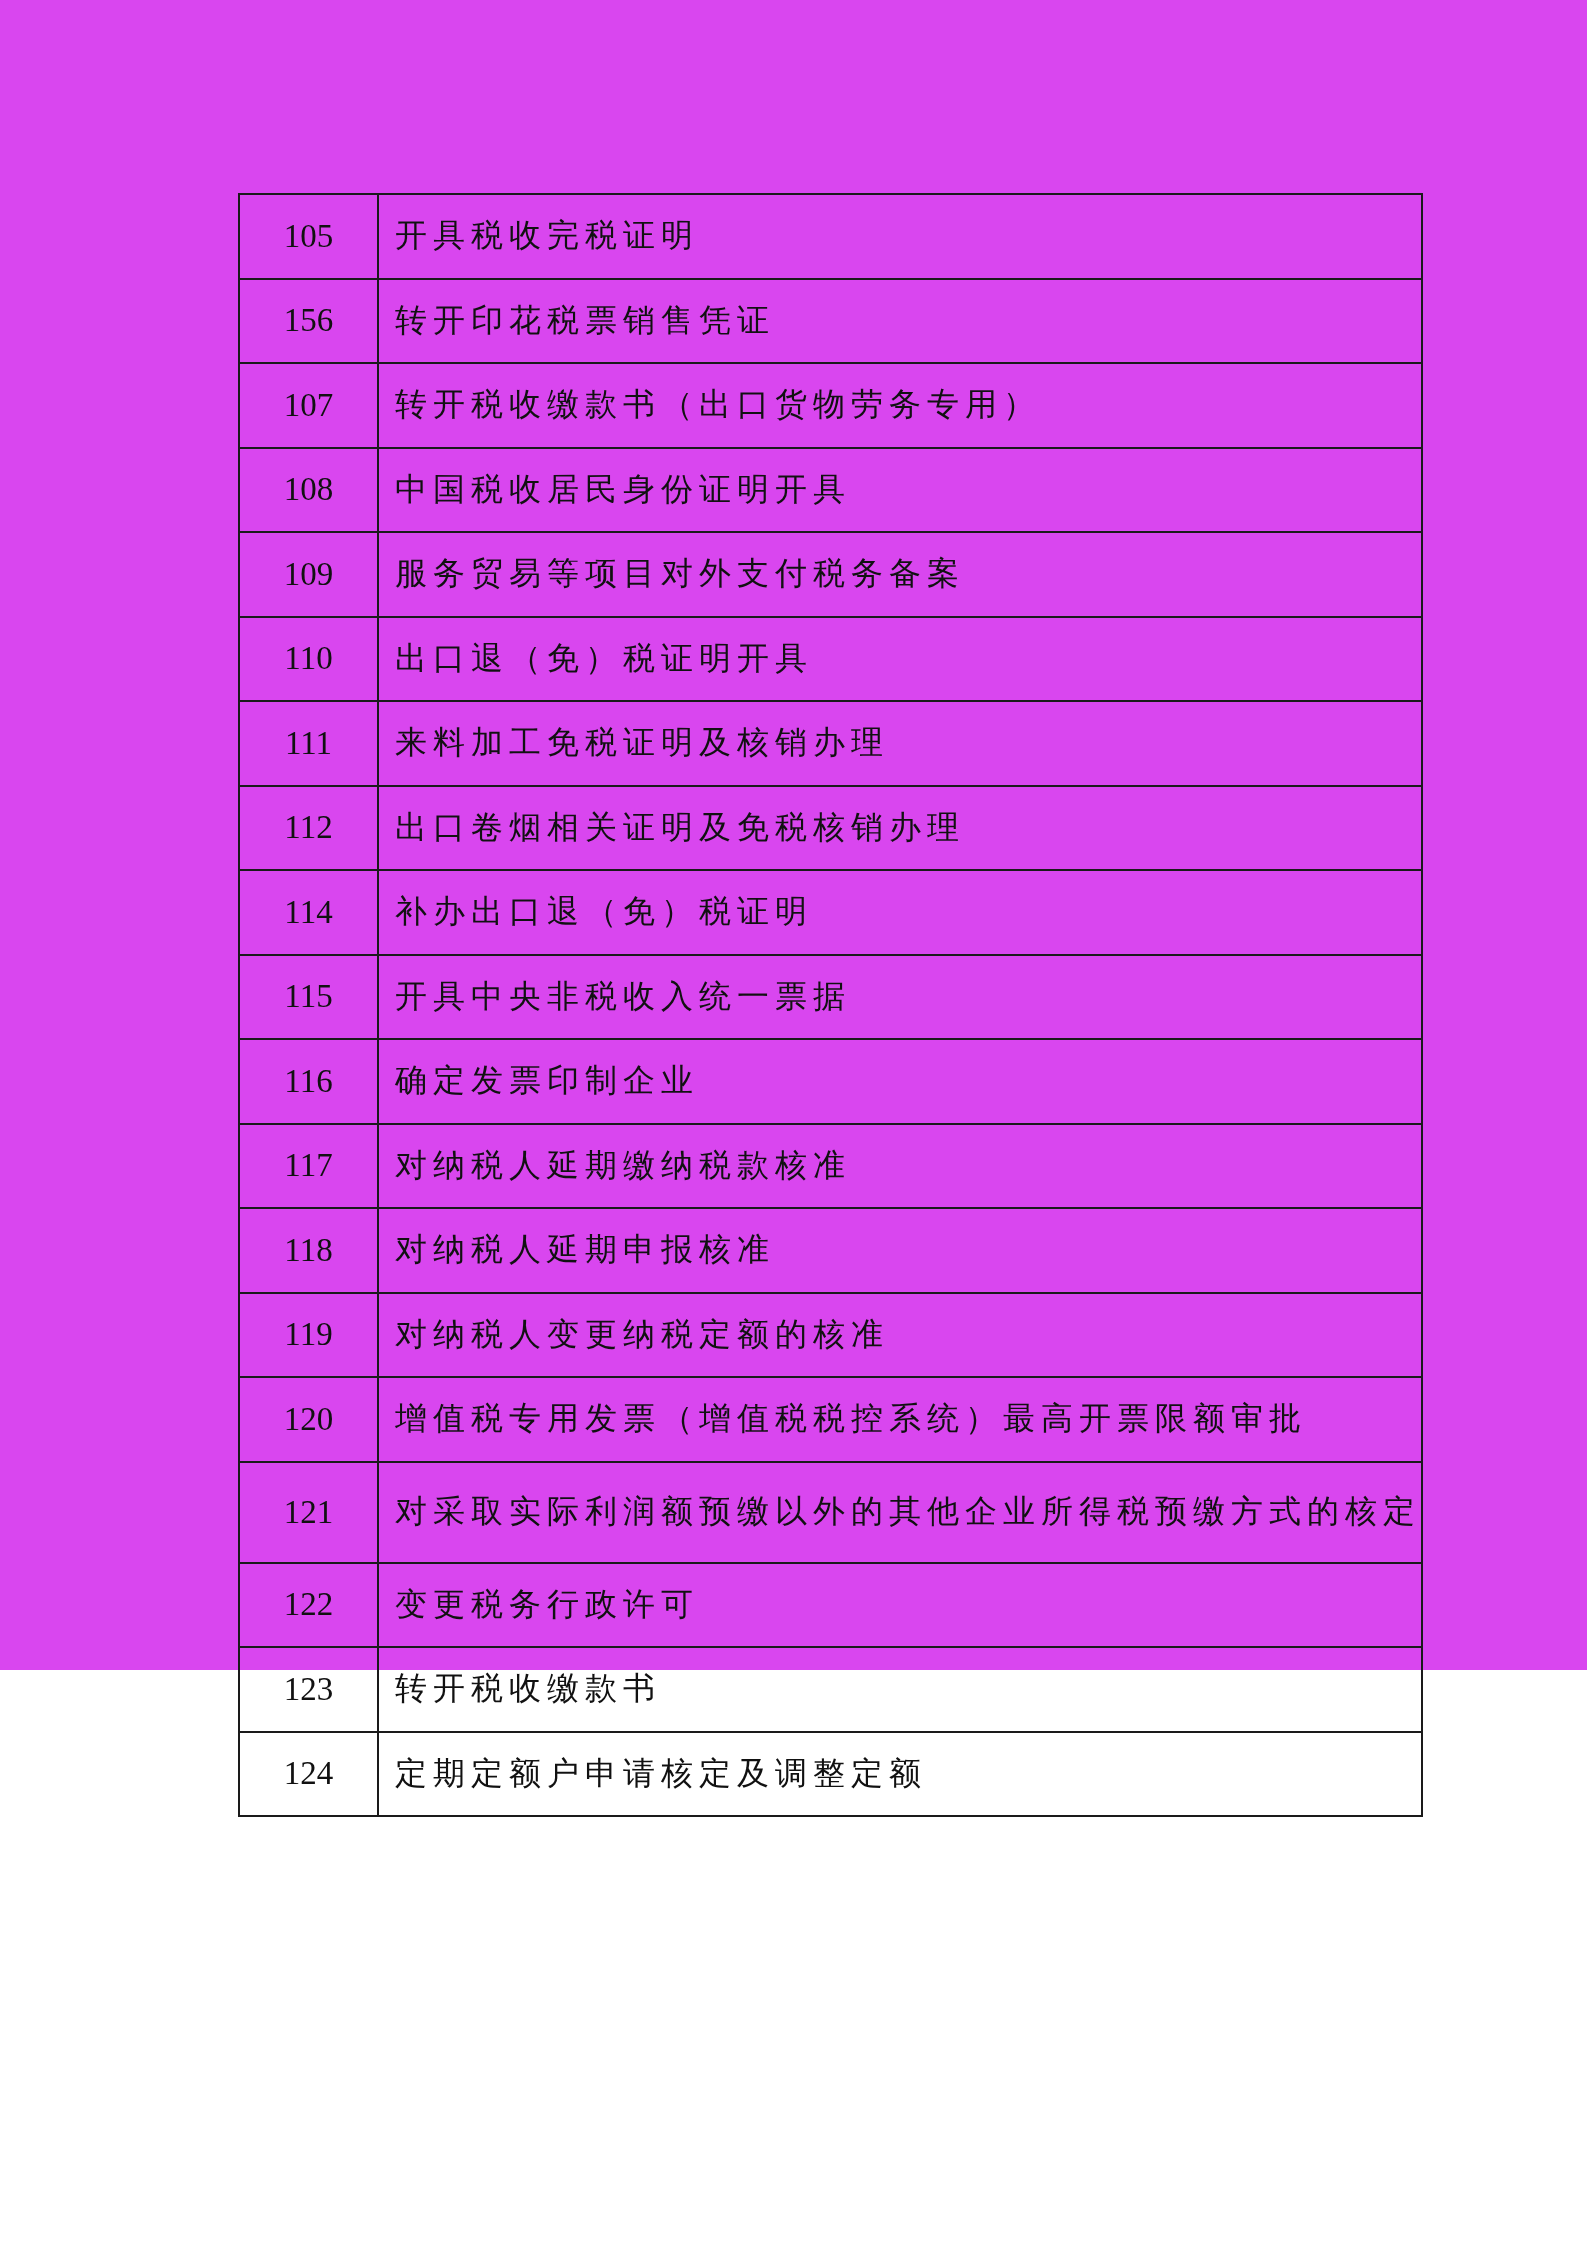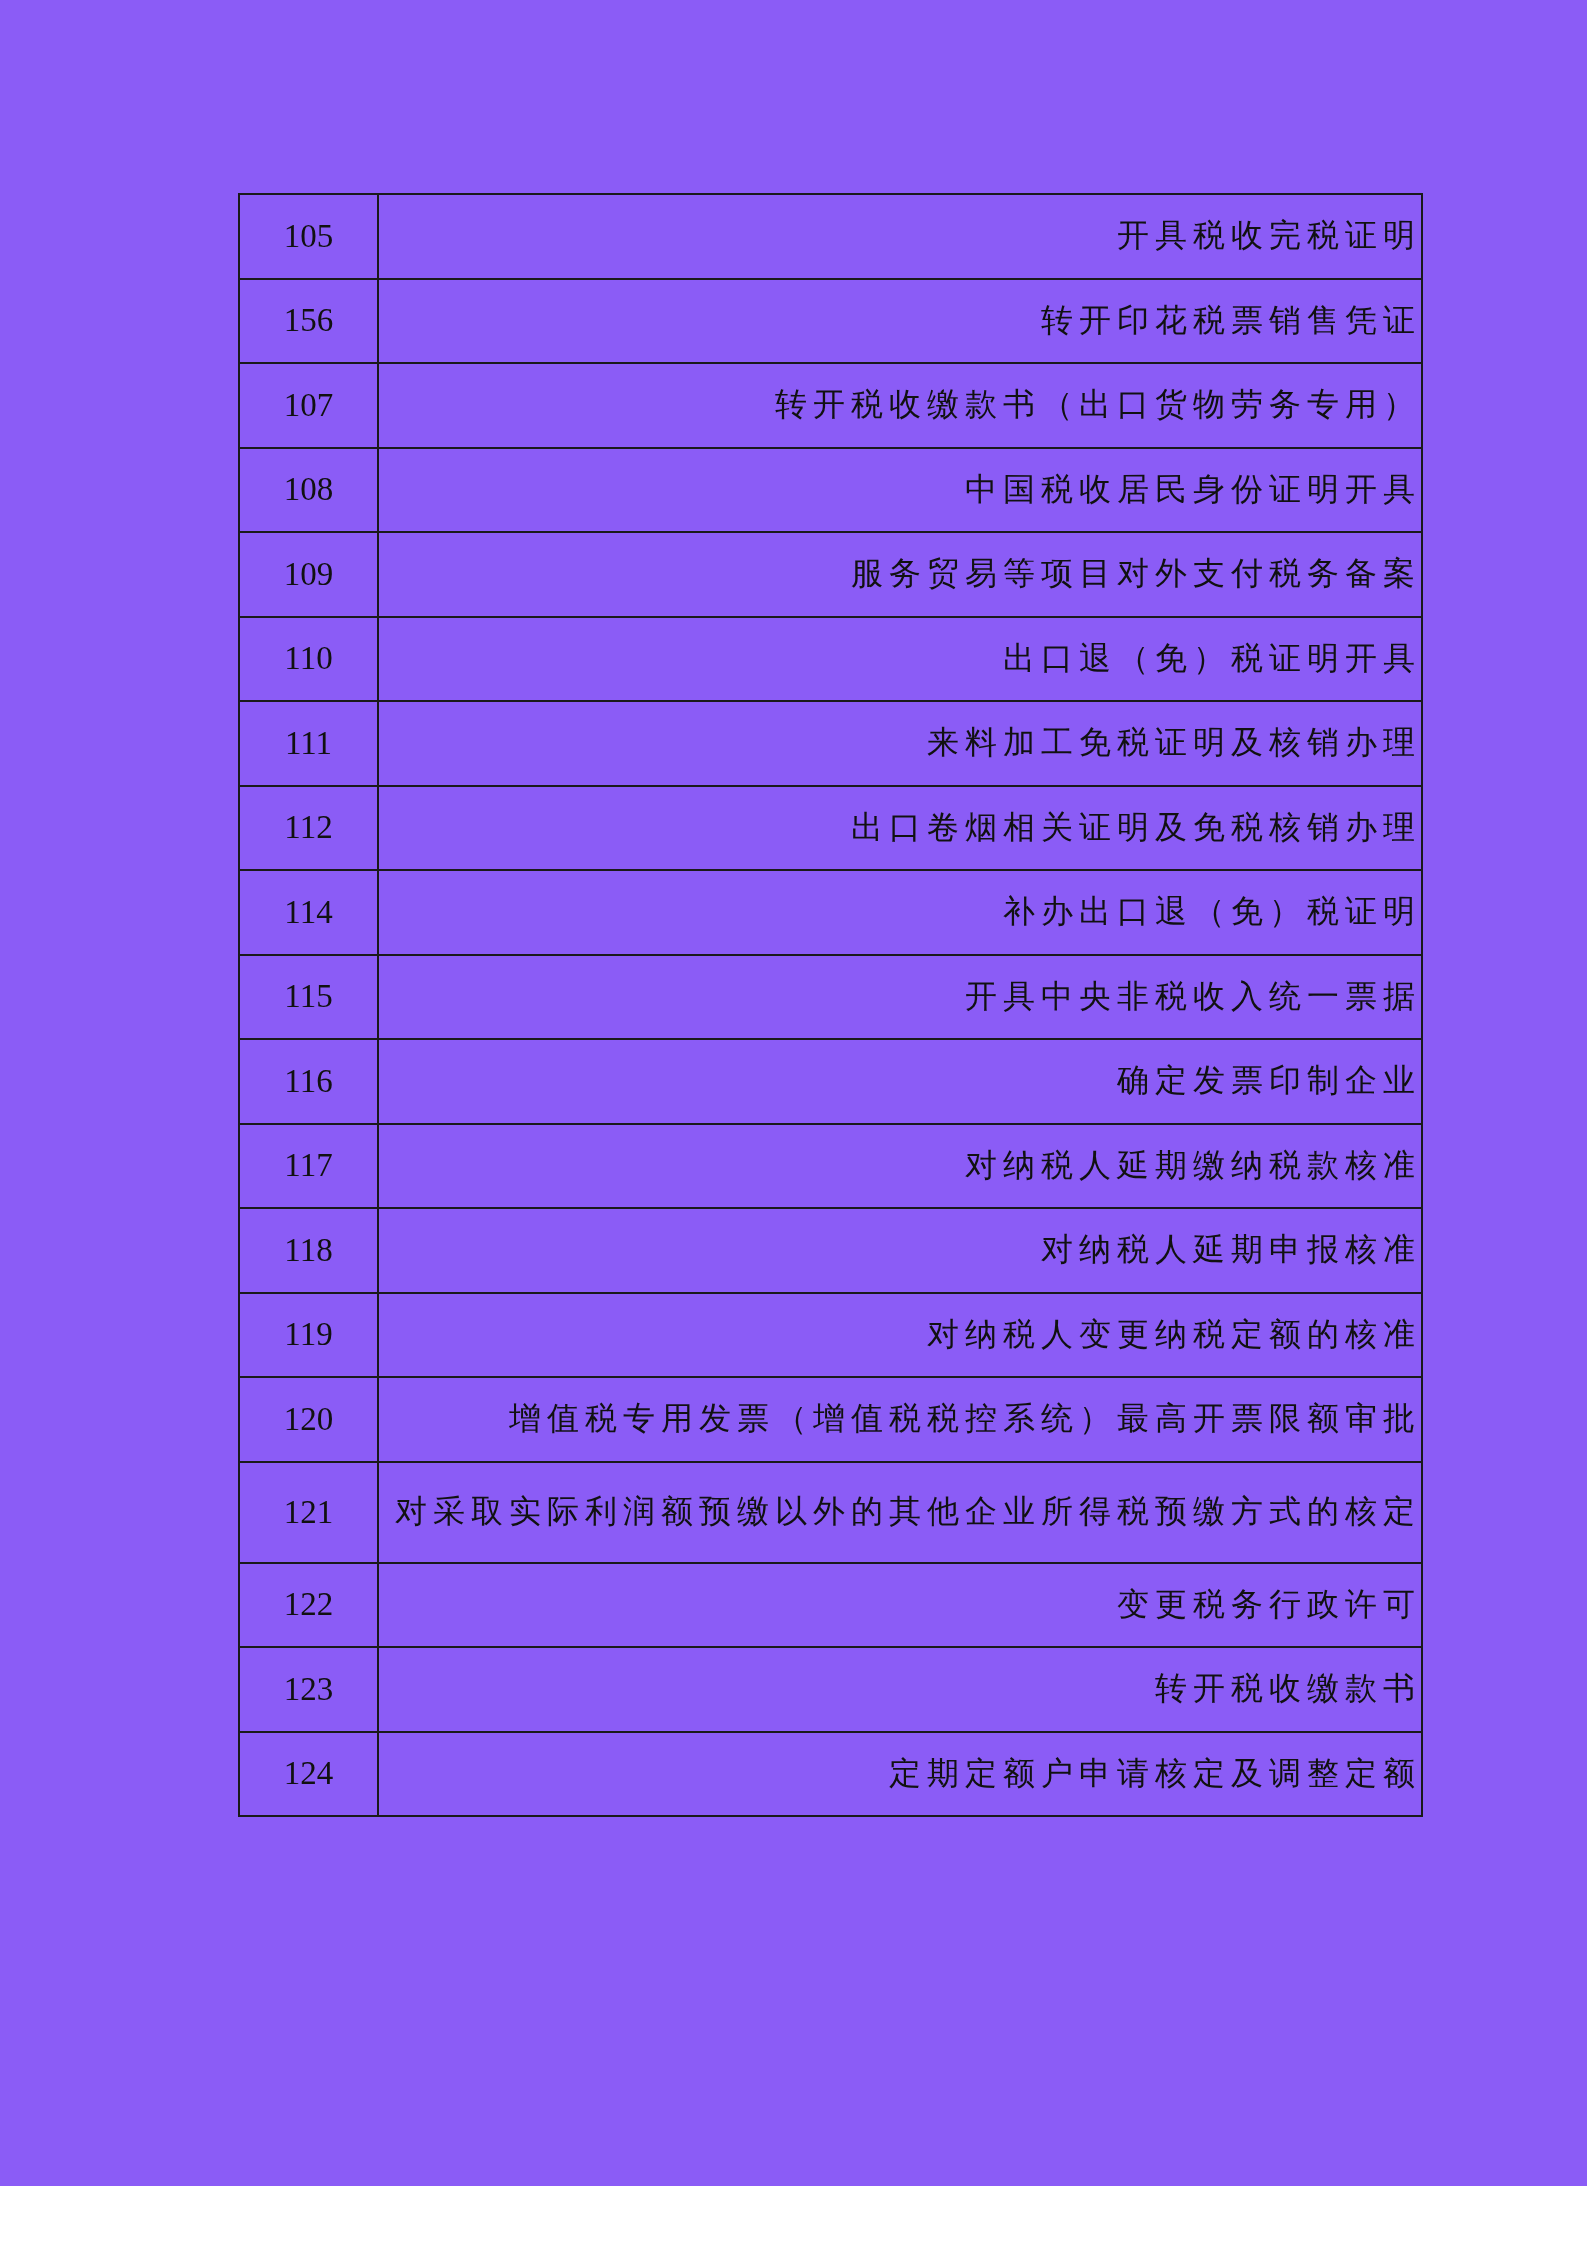--- a/index.html
+++ b/index.html
@@ -10,22 +10,22 @@
     body {
       width: 1587px;
       height: 2245px;
       position: relative;
       overflow: hidden;
     }
     .page {
       position: absolute;
       left: 0; top: 0;
       width: 1587px;
-      height: 2186px;
-      background: #8b5cf6;
+      height: 1670px;
+      background: #d946ef;
     }
     table.items {
       position: absolute;
       left: 238px;
       top: 193px;
       width: 1185px;
       border-collapse: collapse;
       table-layout: fixed;
     }
     table.items td {
@@ -34,21 +34,21 @@
       vertical-align: middle;
       color: #111111;
     }
     td.num {
       width: 137px;
       text-align: center;
       font-family: "Liberation Serif", "DejaVu Serif", serif;
       font-size: 33px;
     }
     td.name {
-      text-align: right;
+      text-align: left;
       padding-left: 16px !important;
       font-family: "DejaVu Sans", "Liberation Sans", sans-serif;
       font-size: 32px;
       letter-spacing: 6px;
       white-space: nowrap;
     }
     tr.row { height: 84.5px; }
     tr.row.tall { height: 101px; }
   </style>
 </head>

